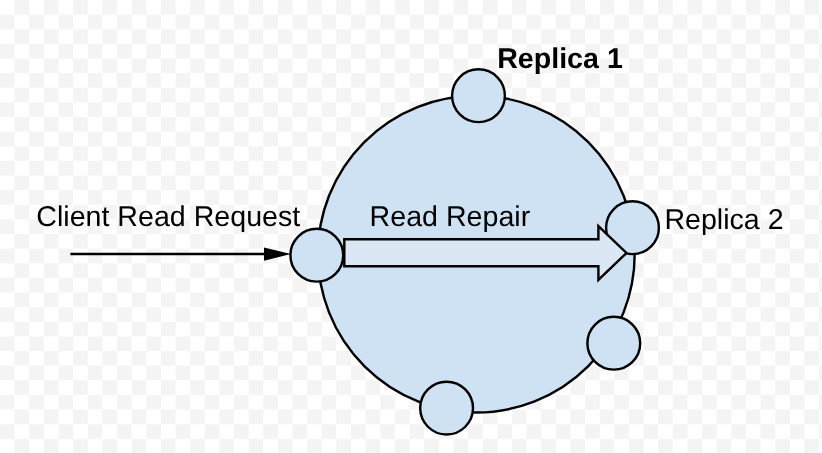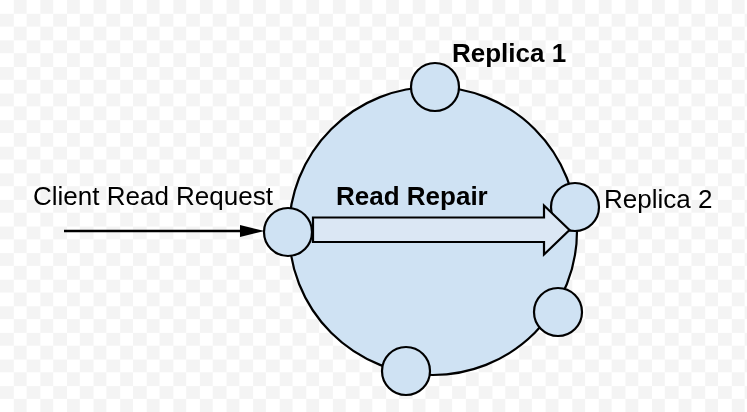--- a/index.html
+++ b/index.html
@@ -51,21 +51,21 @@
     stroke: none;
   }
   .label {
     position: absolute;
     font-size: 26px;
     line-height: normal;
     color: var(--text, #000000);
     white-space: nowrap;
   }
   .lbl-client   { left: 9px;   top: 181px; margin-left: 24px; }
-  .lbl-repair   { left: 336px; top: 181px; font-weight: bold; }
+  .lbl-repair   { left: 336px; top: 181px; }
   .lbl-replica1 { left: 452px; top: 38px; font-weight: bold;  }
   .lbl-replica2 { left: 604px; top: 184px; }
   .lbl-replica3 { left: 588px; top: 300px; }
 </style>
 </head>
 <body>
 
 <div class="canvas">
 
   <svg class="layer" viewBox="0 0 747 412">

